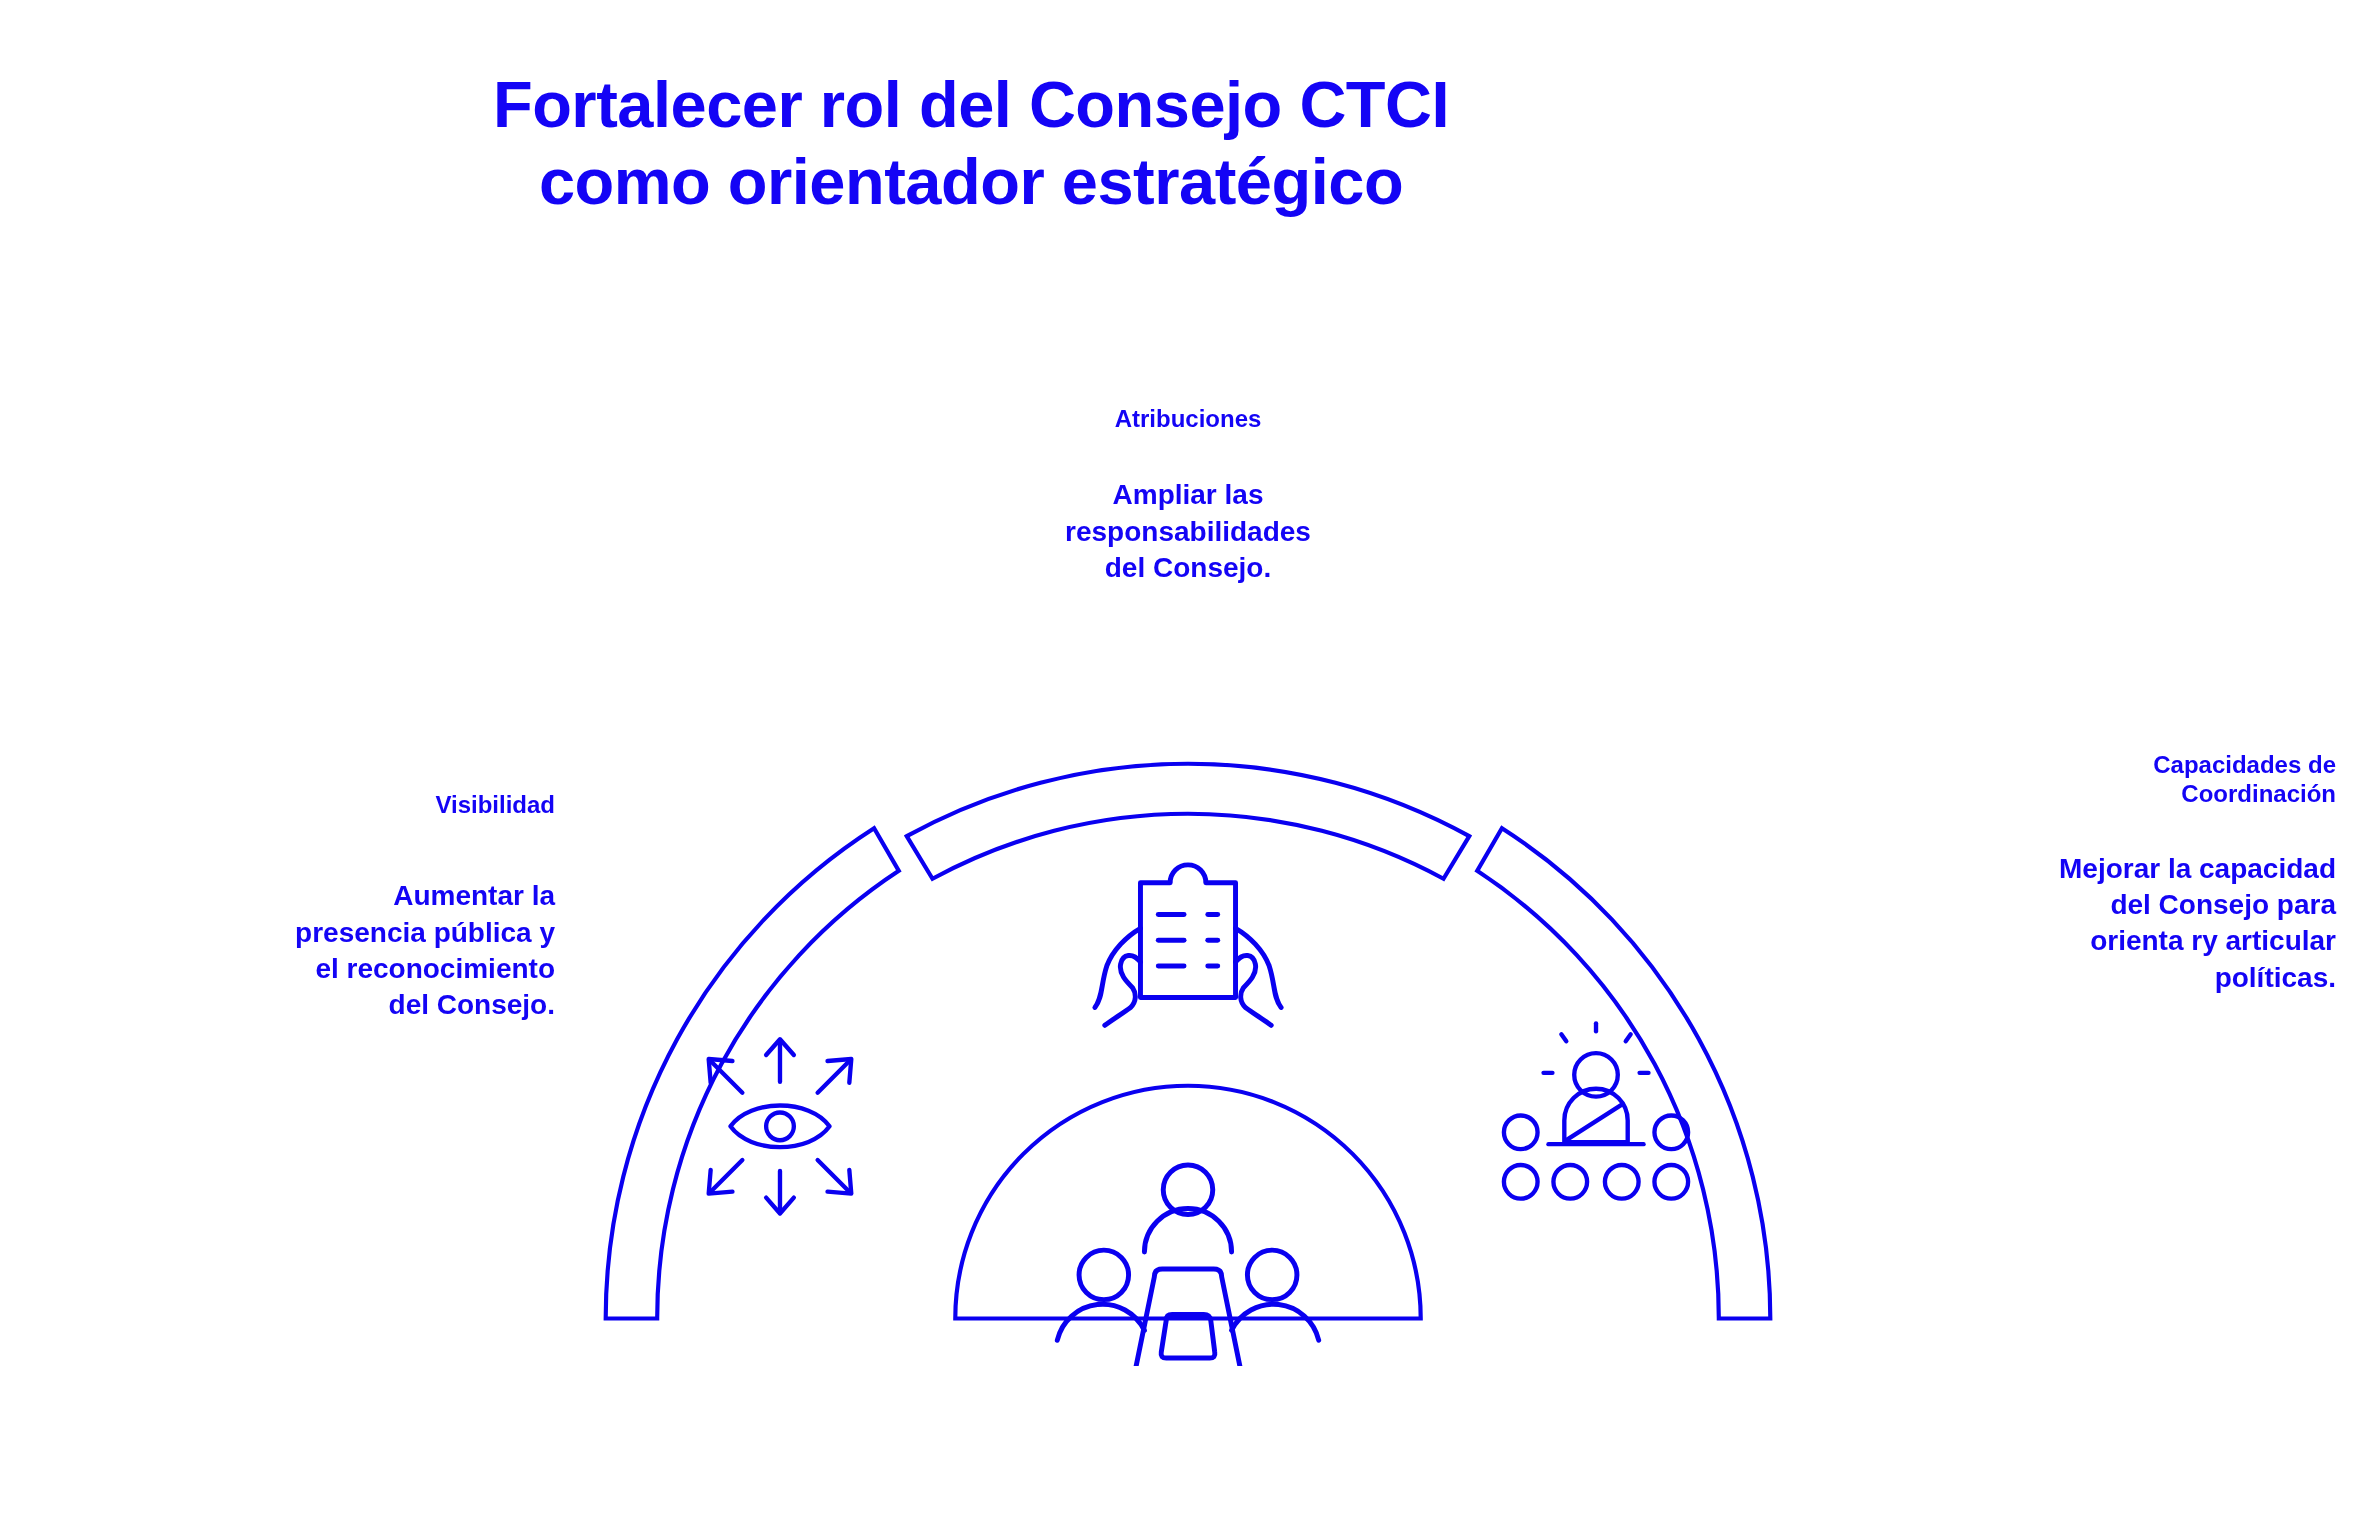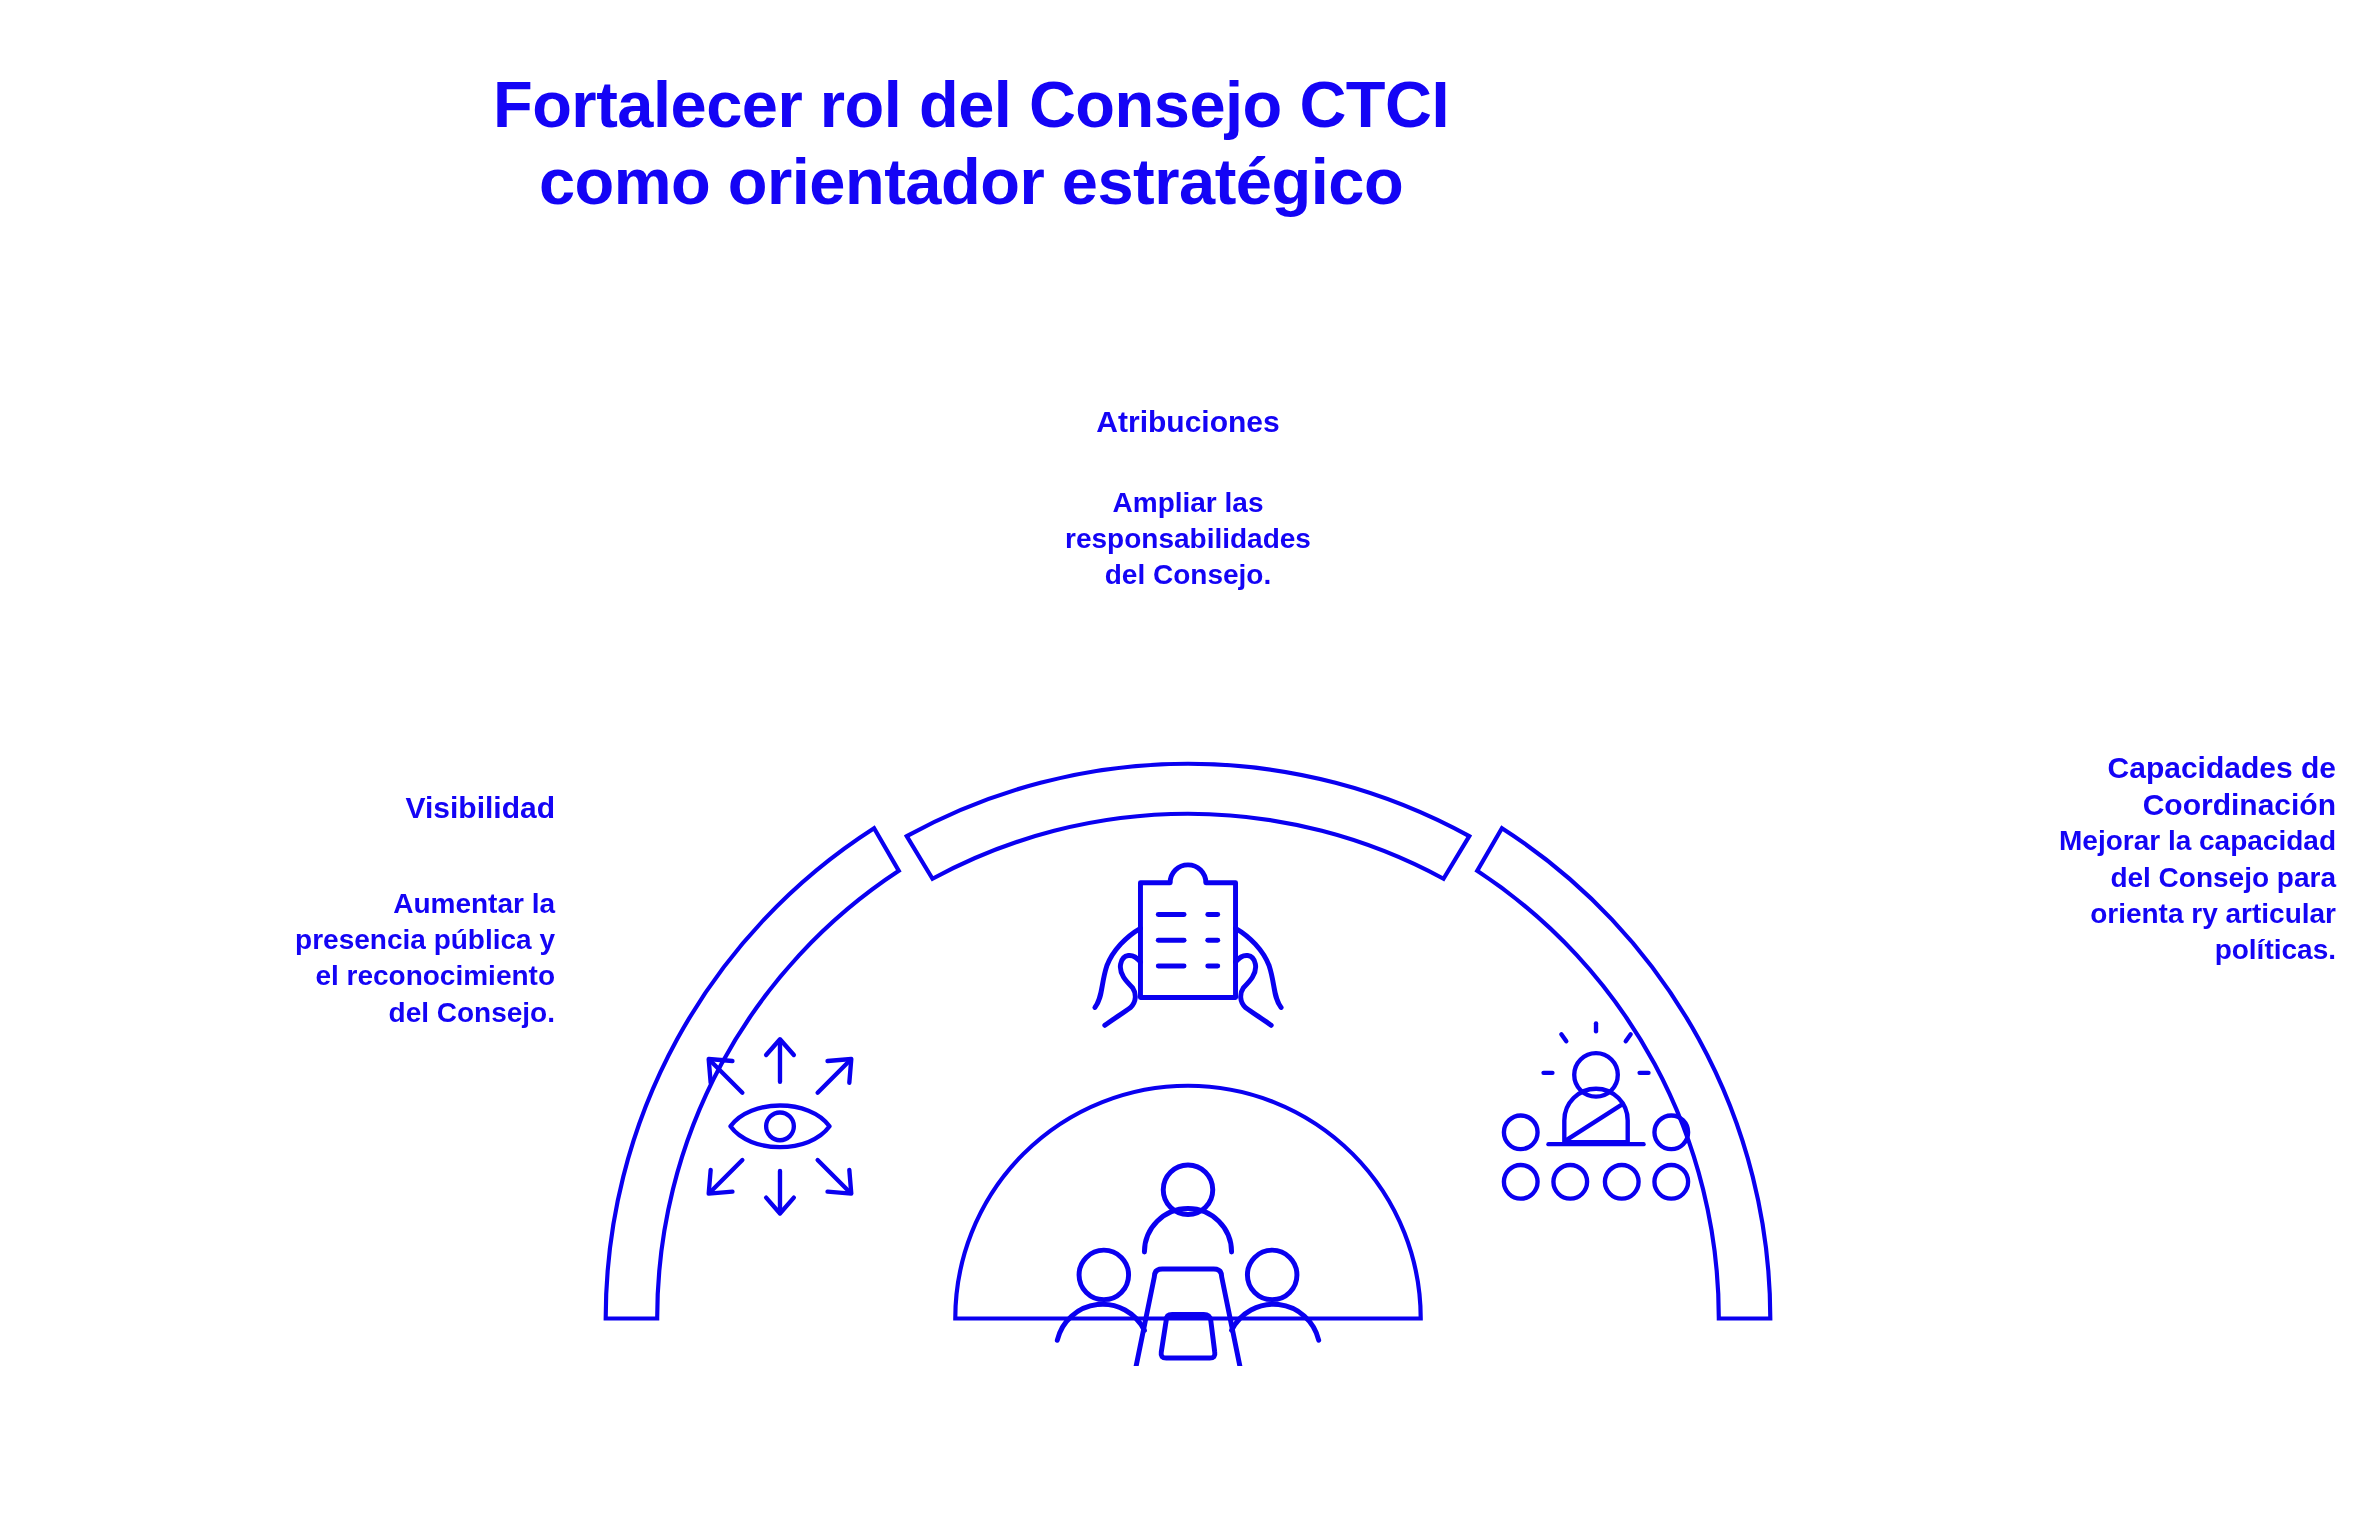--- a/index.html
+++ b/index.html
@@ -28,21 +28,21 @@
     font-weight: bold;
     line-height: 1.18;
     letter-spacing: -0.5px;
   }
   #title-block .tline { display: block; }
 
   
   .callout { position: absolute; }
   .callout .heading {
     font-weight: bold;
-    font-size: 30px;
+    font-size: 24px;
     line-height: 1.22;
     margin: 0;
   }
   .callout .body {
     font-weight: bold;
     font-size: 28px;
     line-height: 1.30;
     margin: 0;
   }
   .callout .body .bline { display: block; }
@@ -66,21 +66,21 @@
   }
   #callout-visibilidad .body { margin-top: 59px; }
 
   
   #callout-capacidades {
     top: 750px;
     left: 1782px;
     width: 554px;
     text-align: right;
   }
-  #callout-capacidades .body { }
+  #callout-capacidades .body { margin-top: 42px; }
 
   
   #diagram {
     position: absolute;
     left: 574px;
     top: 752px;
     width: 1228px;
     height: 614px;
   }
   #diagram svg { display: block; width: 1228px; height: 614px; }

